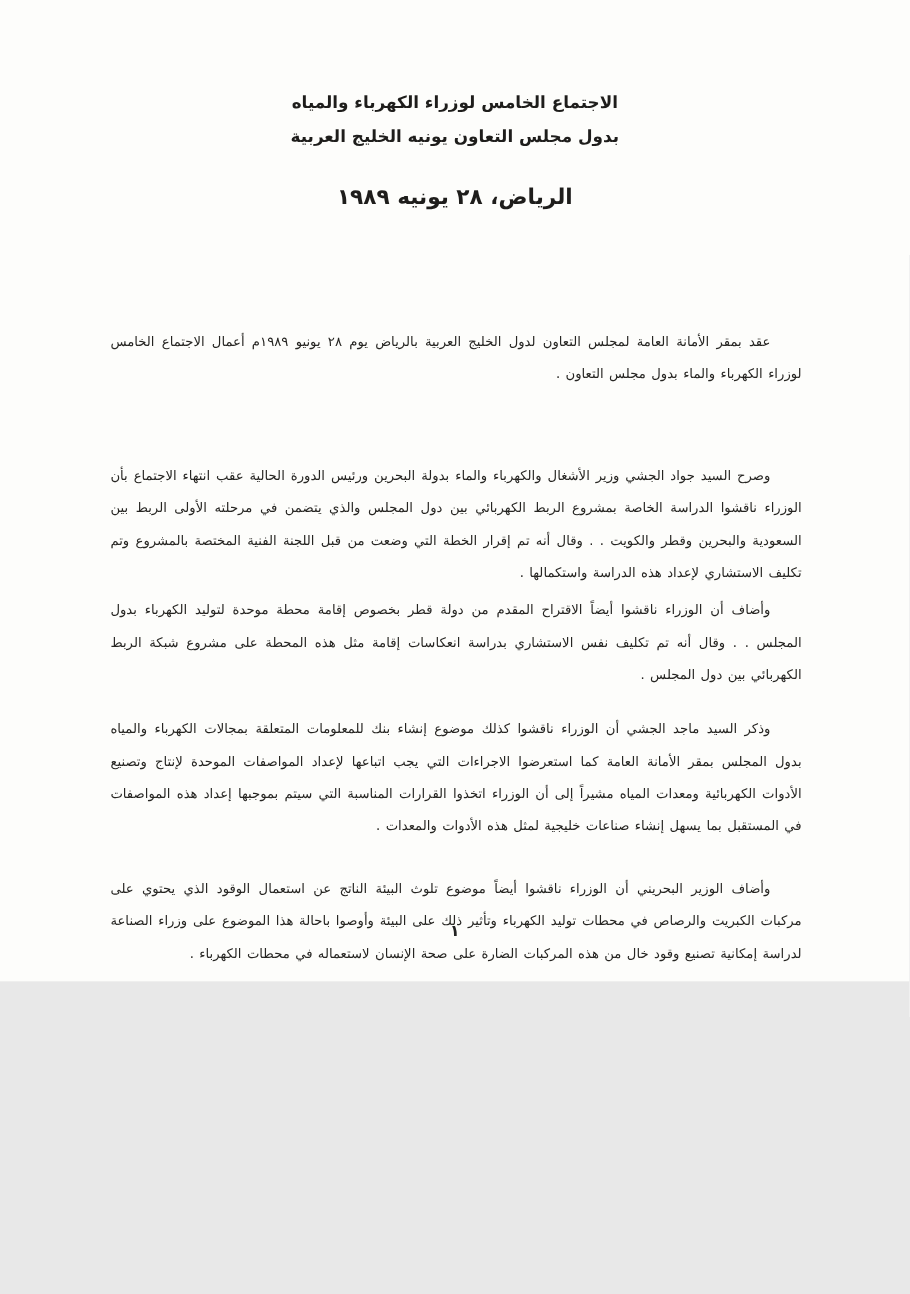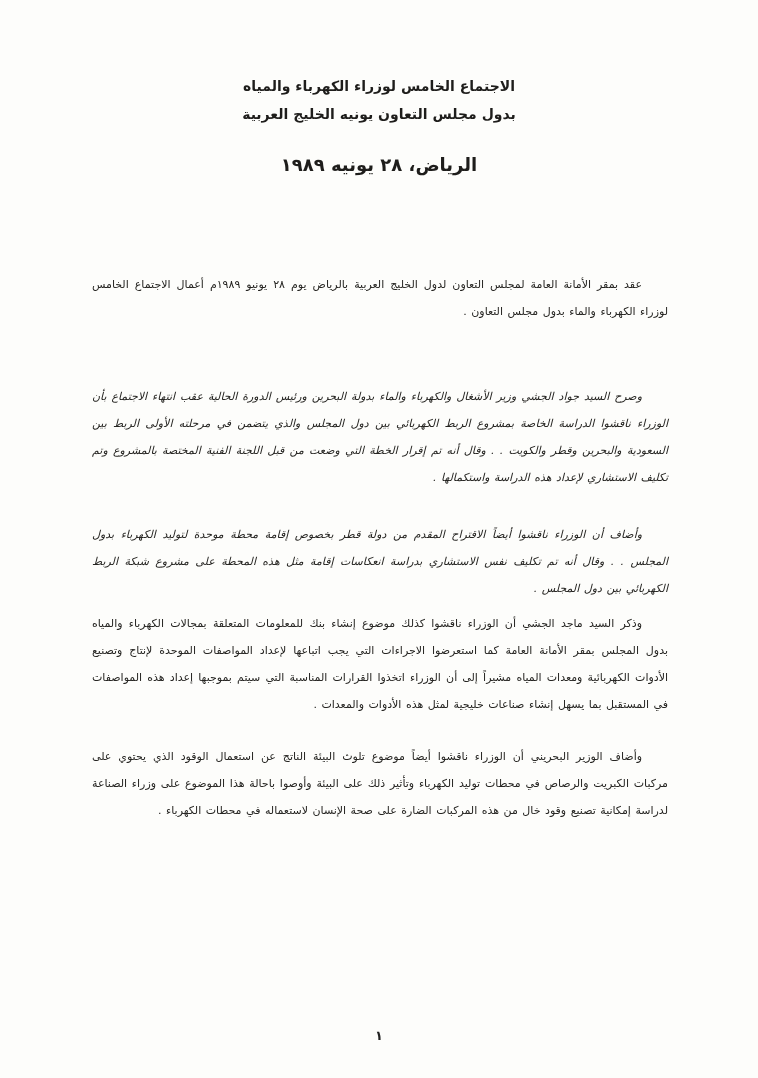--- a/index.html
+++ b/index.html
@@ -3,21 +3,21 @@
 <meta charset="utf-8">
 <style>
   html, body {
     margin: 0;
     padding: 0;
     background: #e8e8e8;
   }
   .page {
     position: relative;
     width: 758px;
-    height: 1078px;
+    height: 818px;
     margin: 0 auto;
     background: #fdfdfb;
     box-sizing: border-box;
     direction: rtl;
     font-family: "DejaVu Sans", sans-serif;
     color: #1e1d1b;
     overflow: hidden;
   }
   .title-block {
     padding-top: 72px;
@@ -42,22 +42,22 @@
   .para {
     margin: 0;
     font-size: 11px;
     line-height: 27px;
     text-align: justify;
     text-indent: 26px;
     color: #262522;
     word-spacing: 1px;
   }
   .para.p1 { margin-bottom: 58px; }
-  .para.p2 { margin-bottom: 30px; font-style: italic; }
-  .para.p3 { margin-bottom: 8px; font-style: italic; }
+  .para.p2 { margin-bottom: 4px; }
+  .para.p3 { margin-bottom: 18px; }
   .para.p4 { }
   .para.p5 { margin-bottom: 0; margin-top: 25px; }
   .page-footer {
     position: absolute;
     bottom: 34px;
     left: 0;
     right: 0;
     text-align: center;
   }
   .page-number {

